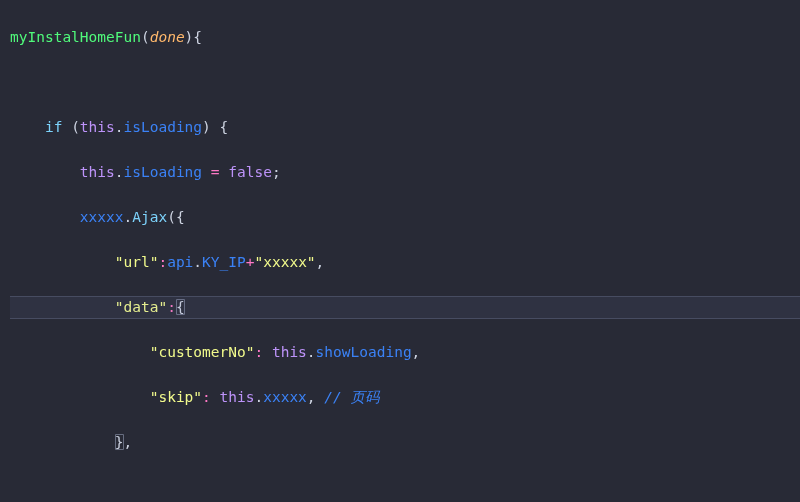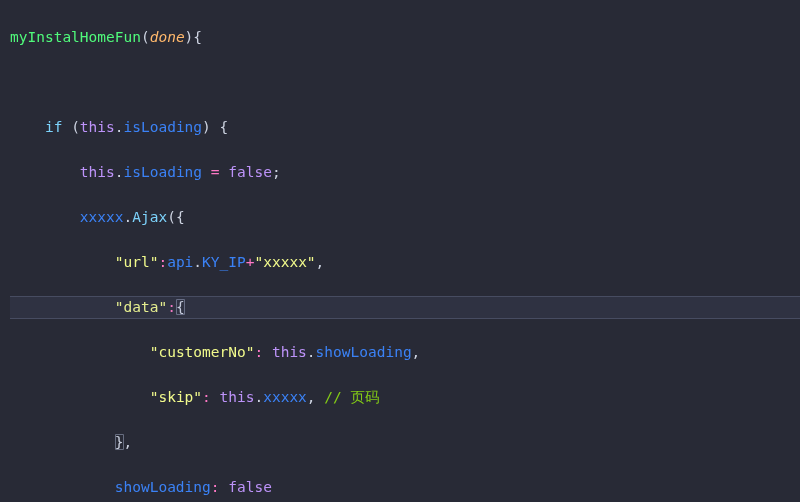--- a/index.html
+++ b/index.html
@@ -39,41 +39,40 @@
   .t-param { color: #ffb86c; font-style: italic; } 
   .t-key   { color: #7dd3fc; text-align: right; }   
   .t-this  { color: #bd93f9; } 
   .t-prop  { color: #3b82f6; }   
   .t-call  { color: #7dd3fc; }   
   .t-str   { color: #f1fa8c; }   
   .t-op    { color: #ff79c6; }   
   .t-bool  { color: #bd93f9; }   
   .t-punc  { color: #cdd3e1; }   
   .t-brace { color: #cdd3e1; }
-  .t-cmt   { color: #84cc16; }
+  .t-cmt   { color: #3b82f6; font-style: italic; }
   .bracket-hl {
     box-shadow: inset 0 0 0 1px rgba(180,190,220,0.45);
     border-radius: 1px;
   }
 </style>
 </head>
 <body>
 
 <div class="editor">
 <span class="line"><span class="t-fn">myInstalHomeFun</span><span class="t-punc">(</span><span class="t-param">done</span><span class="t-punc">){</span></span>
 <span class="line"> </span>
 <span class="line">    <span class="t-key">if</span> <span class="t-punc">(</span><span class="t-this">this</span><span class="t-punc">.</span><span class="t-prop">isLoading</span><span class="t-punc">) {</span></span>
 <span class="line">        <span class="t-this">this</span><span class="t-punc">.</span><span class="t-prop">isLoading</span> <span class="t-op">=</span> <span class="t-bool">false</span><span class="t-punc">;</span></span>
 <span class="line">        <span class="t-prop">xxxxx</span><span class="t-punc">.</span><span class="t-call">Ajax</span><span class="t-punc">({</span></span>
 <span class="line">            <span class="t-str">"url"</span><span class="t-op">:</span><span class="t-prop">api</span><span class="t-punc">.</span><span class="t-prop">KY_IP</span><span class="t-op">+</span><span class="t-str">"xxxxx"</span><span class="t-punc">,</span></span>
 <span class="line"><span class="hl-line"></span>            <span class="t-str">"data"</span><span class="t-op">:</span><span class="t-brace bracket-hl">{</span></span>
 <span class="line">                <span class="t-str">"customerNo"</span><span class="t-op">:</span> <span class="t-this">this</span><span class="t-punc">.</span><span class="t-prop">showLoading</span><span class="t-punc">,</span></span>
 <span class="line">                <span class="t-str">"skip"</span><span class="t-op">:</span> <span class="t-this">this</span><span class="t-punc">.</span><span class="t-prop">xxxxx</span><span class="t-punc">,</span> <span class="t-cmt">// 页码</span></span>
 <span class="line">            <span class="t-brace bracket-hl">}</span><span class="t-punc">,</span></span>
-<span class="line">            <span class="t-prop">showLoading</span><span class="t-op">:</span> <span class="t-bool">false</span></span>
 
 
 
 
 
 
 
 
 
 

